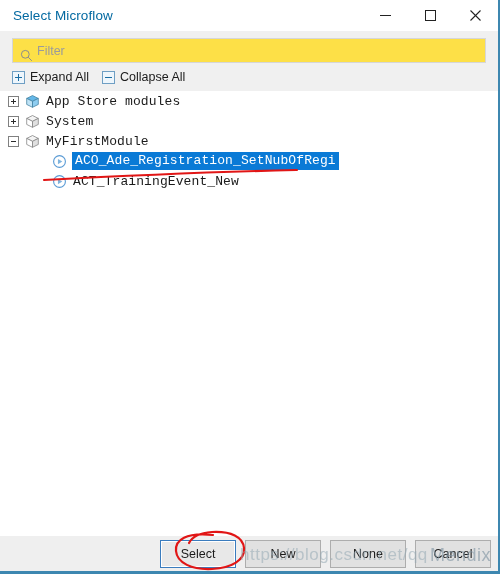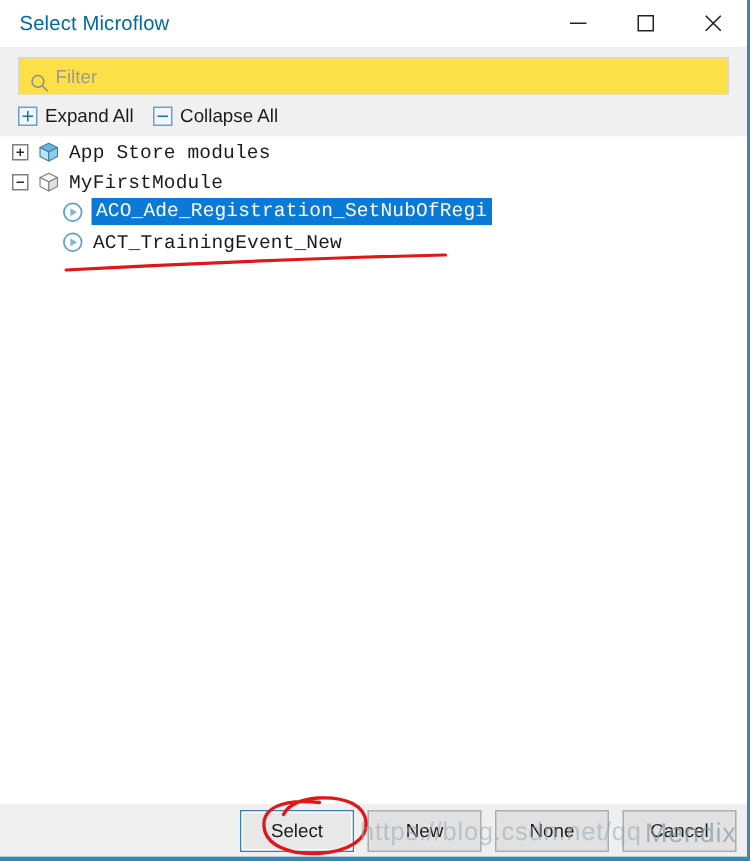--- a/index.html
+++ b/index.html
@@ -174,21 +174,21 @@
     width: 1px;
     background: #2b2b2b;
   }
   .module-icon { margin-right: 6px; flex: 0 0 auto; display:block; }
   .mf-icon { margin-right: 6px; flex: 0 0 auto; display:block; }
   .tree-label {
     font-size: 13px;
     color: #1b1b1b;
     letter-spacing: .1px;
   }
-  .tree-row.child { padding-left: 41px; }
+  .tree-row.child { padding-left: 52px; }
   .tree-row.selected .tree-label {
     background: #0a7ad6;
     color: #ffffff;
     padding: 1px 3px 2px 3px;
     margin-left: -1px;
   }
 
   
   .footer {
     position: absolute;
@@ -304,20 +304,29 @@
     <div class="tree-row">
       <span class="twisty plus"></span>
       <svg class="module-icon" width="15" height="15" viewBox="0 0 16 16">
         <path d="M8 1.6 L14.2 4.7 L8 7.8 L1.8 4.7 Z" fill="#63b7e8" stroke="#3f7e9e" stroke-width="0.8" stroke-linejoin="round"></path>
         <path d="M1.8 4.7 L1.8 11.1 L8 14.2 L8 7.8 Z" fill="#bfe3f6" stroke="#3f7e9e" stroke-width="0.8" stroke-linejoin="round"></path>
         <path d="M14.2 4.7 L14.2 11.1 L8 14.2 L8 7.8 Z" fill="#8ecdf0" stroke="#3f7e9e" stroke-width="0.8" stroke-linejoin="round"></path>
       </svg>
       <span class="tree-label">App Store modules</span>
     </div>
 
+    <div class="tree-row">
+      <span class="twisty plus"></span>
+      <svg class="module-icon" width="15" height="15" viewBox="0 0 16 16">
+        <path d="M8 1.6 L14.2 4.7 L8 7.8 L1.8 4.7 Z" fill="#f4f4f4" stroke="#808080" stroke-width="0.8" stroke-linejoin="round"></path>
+        <path d="M1.8 4.7 L1.8 11.1 L8 14.2 L8 7.8 Z" fill="#ffffff" stroke="#808080" stroke-width="0.8" stroke-linejoin="round"></path>
+        <path d="M14.2 4.7 L14.2 11.1 L8 14.2 L8 7.8 Z" fill="#e0e0e0" stroke="#808080" stroke-width="0.8" stroke-linejoin="round"></path>
+      </svg>
+      <span class="tree-label">System</span>
+    </div>
 
     <div class="tree-row">
       <span class="twisty"></span>
       <svg class="module-icon" width="15" height="15" viewBox="0 0 16 16">
         <path d="M8 1.6 L14.2 4.7 L8 7.8 L1.8 4.7 Z" fill="#f4f4f4" stroke="#808080" stroke-width="0.8" stroke-linejoin="round"></path>
         <path d="M1.8 4.7 L1.8 11.1 L8 14.2 L8 7.8 Z" fill="#ffffff" stroke="#808080" stroke-width="0.8" stroke-linejoin="round"></path>
         <path d="M14.2 4.7 L14.2 11.1 L8 14.2 L8 7.8 Z" fill="#e0e0e0" stroke="#808080" stroke-width="0.8" stroke-linejoin="round"></path>
       </svg>
       <span class="tree-label">MyFirstModule</span>
     </div>

